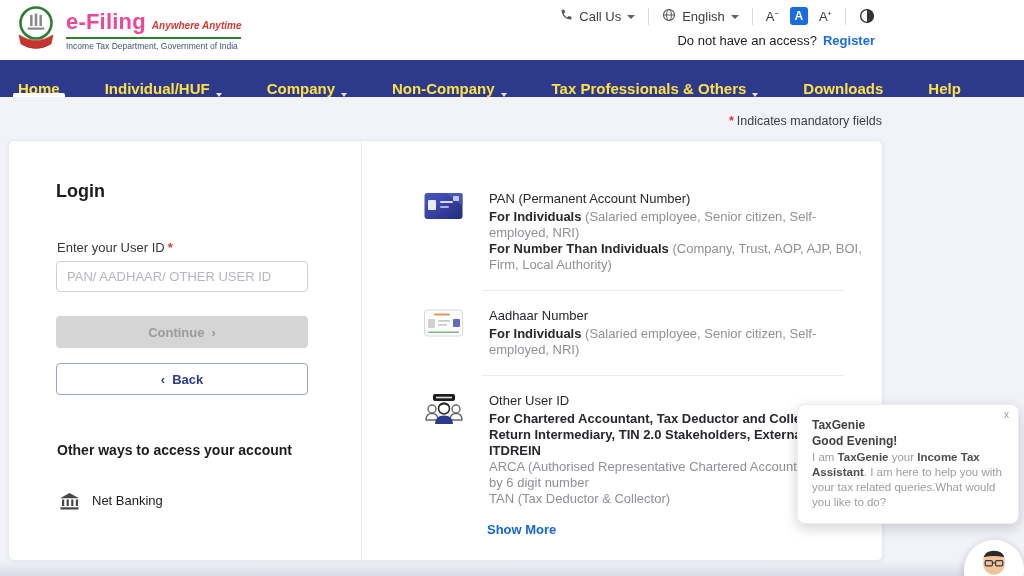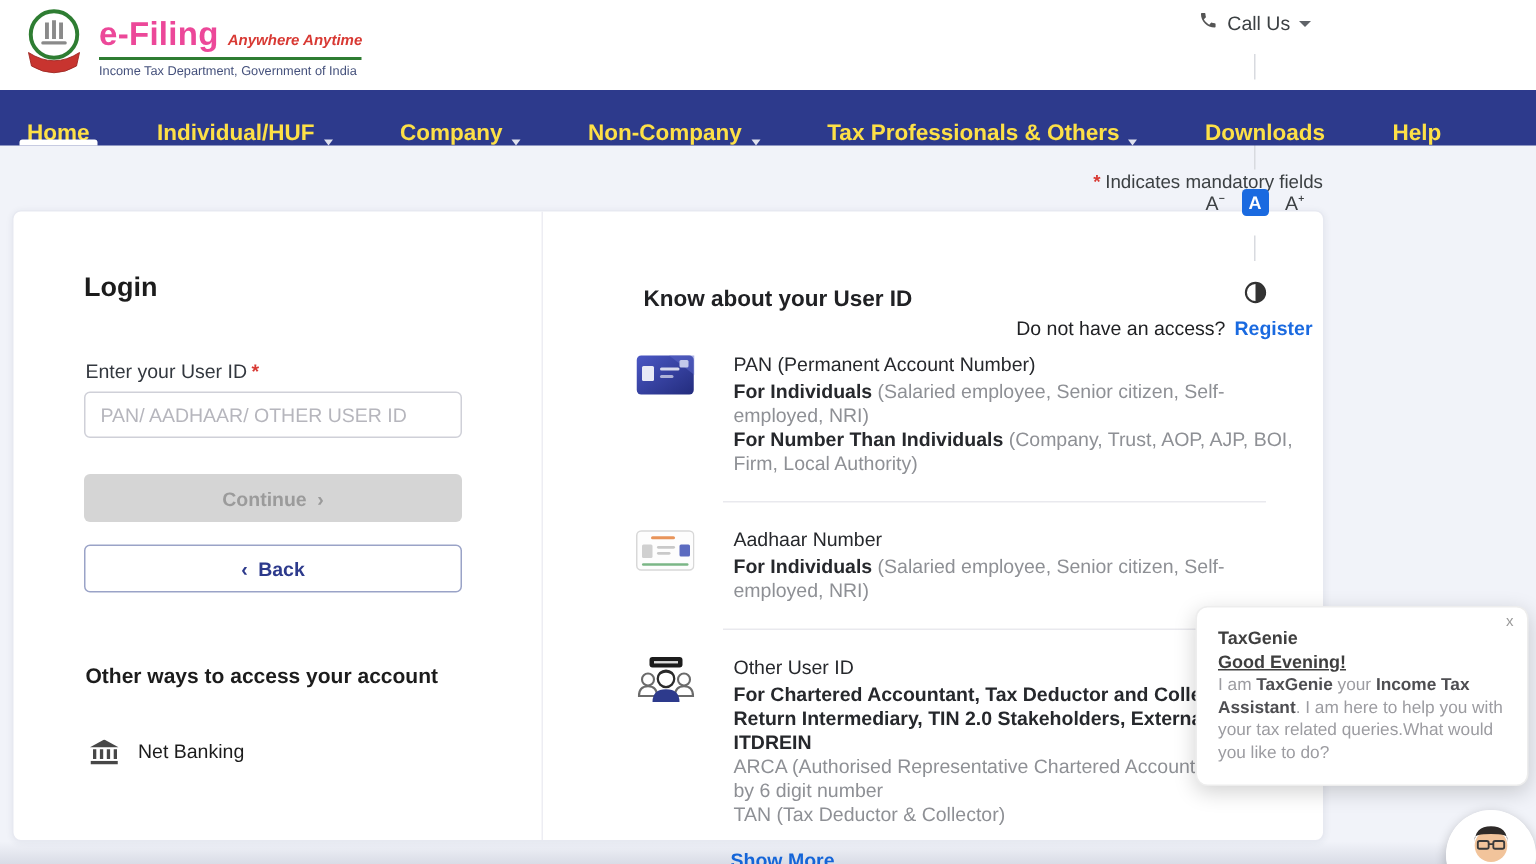--- a/index.html
+++ b/index.html
@@ -9,21 +9,21 @@
   
   .topbar { position:absolute; top:0; left:0; width:1024px; height:60px; background:#ffffff; z-index:3; }
   .logo-area { position:absolute; left:14px; top:4px; display:flex; align-items:center; gap:8px; cursor:pointer; }
   .brand-text { display:flex; flex-direction:column; }
   .brand-row { display:flex; align-items:baseline; gap:6px; border-bottom:2px solid #2e7d32; padding-bottom:2px; }
   .brand { font-size:22px; font-weight:600; color:#ec4899; letter-spacing:.2px; }
   .tagline { font-size:10px; font-style:italic; color:#d83933; font-weight:600; }
   .brand-sub { font-size:8.5px; color:#44507b; margin-top:2px; }
 
   .topbar-right { position:absolute; right:149px; top:7px; display:flex; flex-direction:column; align-items:flex-end; gap:8px; }
-  .top-controls { display:flex; align-items:center; gap:13px; font-size:13px; color:#3c4043;flex-direction:column; }
+  .top-controls { display:flex; align-items:center; gap:13px; font-size:13px; color:#3c4043; }
   .ctrl { display:flex; align-items:center; gap:6px; cursor:pointer; }
   .vdiv { width:1px; height:17px; background:#d8dadf; }
   .chev { width:0; height:0; border-left:4px solid transparent; border-right:4px solid transparent; border-top:4px solid #5f6368; margin-top:2px; }
   .fontsize-group { display:flex; align-items:center; gap:11px; }
   .fs-btn { font-size:13px; color:#3c4043; cursor:pointer; }
   .fs-default { width:18px; height:18px; background:#1a6ae0; color:#fff; border-radius:3px; display:flex; align-items:center; justify-content:center; font-size:12px; font-weight:700; cursor:pointer; }
   .register-row { font-size:13px; color:#202124; display:flex; gap:6px; }
   .register-link { color:#1a6ae0; font-weight:600; text-decoration:none; cursor:pointer; }
 
   
@@ -61,21 +61,21 @@
   .know-title-line { font-size:13px; color:#26282c; line-height:16px; margin-bottom:2px; }
   .know-line { font-size:13px; line-height:16px; color:#8e9095; }
   .know-line .b { font-weight:700; color:#26282c; }
   .know-sep { border:none; border-top:1px solid #e9e9ee; margin:17px 30px 17px 58px; }
   .show-more { display:inline-block; margin:15px 0 0 63px; font-size:13px; font-weight:700; color:#1565d8; cursor:pointer; }
 
   
   .genie { position:absolute; left:797px; top:404px; width:222px; background:#ffffff; border:1px solid #ededed; border-radius:8px; box-shadow:0 4px 14px rgba(0,0,0,.18); padding:12px 14px 13px; z-index:5; }
   .genie-close { position:absolute; right:9px; top:4px; font-size:10px; color:#9a9a9a; cursor:pointer; }
   .genie-title { font-size:12px; font-weight:700; color:#3f3f3f; line-height:16px; }
-  .genie-greet { font-size:12px; font-weight:700; color:#3f3f3f; line-height:16px;text-decoration:underline; }
+  .genie-greet { font-size:12px; font-weight:700; color:#3f3f3f; line-height:16px; }
   .genie-msg { font-size:11.5px; color:#9c9ca1; line-height:15px; margin-top:1px; }
   .genie-msg .gb { font-weight:700; color:#4e4e52; }
 
   
   .avatar { position:absolute; left:964px; top:540px; width:60px; height:60px; border-radius:50%; background:#ffffff; box-shadow:0 2px 8px rgba(0,0,0,.22); z-index:6; overflow:hidden; cursor:pointer; }
 
   .bottom-strip { position:absolute; left:0; bottom:0; width:100%; height:15px; background:linear-gradient(to bottom, rgba(222,225,234,0), #d9dce6); z-index:1; }
 </style>
 </head>
 <body>
@@ -205,24 +205,20 @@
             <rect x="6.6" y="6.5" width="2.2" height="6.5" fill="#474747"></rect>
             <rect x="11.2" y="6.5" width="2.2" height="6.5" fill="#474747"></rect>
             <rect x="15.8" y="6.5" width="2.2" height="6.5" fill="#474747"></rect>
             <rect x="0.5" y="14.3" width="18" height="2.2" fill="#474747"></rect>
           </svg>
       </span>
       <span>Net Banking</span>
     </div>
 
     <section class="know-col">
-      <h2 class="know-heading">
-        <span>Know about your</span>
-        <span class="bold">User ID</span>
-      </h2>
 
       
       <div class="know-row">
         <div class="know-icon">
           <svg width="39" height="28" viewBox="0 0 39 28">
             <defs>
                 <linearGradient id="pg" x1="0" y1="0" x2="1" y2="1">
                   <stop offset="0" stop-color="#4a57c4"></stop>
                   <stop offset="1" stop-color="#232c7d"></stop>
                 </linearGradient>

